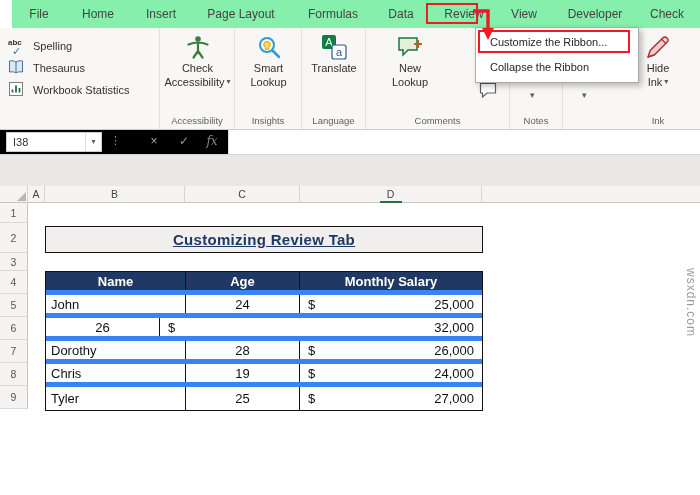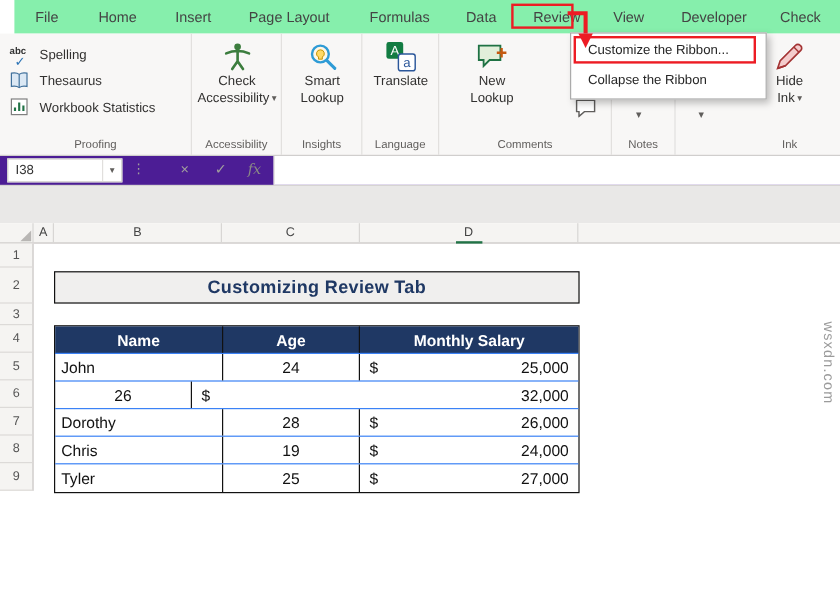--- a/index.html
+++ b/index.html
@@ -21,21 +21,21 @@
   .tick{position:absolute;bottom:-3px;left:4px;color:#2e75b6;font-size:11px;font-weight:bold}
   .bigbtn{position:absolute;top:6px;display:flex;flex-direction:column;align-items:center;gap:2px;font-size:11px;line-height:12px;color:#323130;text-align:center}
   .bicon{width:26px;height:26px;flex:0 0 26px}
   .sicon{width:16px;height:16px}
   .chev{font-size:8px;color:#605e5c;margin-left:2px}
   .l2{display:flex;align-items:center;justify-content:center}
   .lonechev{position:absolute;font-size:9px;color:#605e5c}
   #bubble{position:absolute;left:112px;top:54px;width:20px;height:16px}
 
   
-  #fbar{position:absolute;left:0;top:130px;width:700px;height:25px;background:#4c1d95;border-bottom:1px solid #d6d4d2}
+  #fbar{position:absolute;left:0;top:130px;width:700px;height:25px;background:#000000;border-bottom:1px solid #d6d4d2}
   #namebox{position:absolute;left:6px;top:2px;width:96px;height:20px;background:#fff;border:1px solid #d0cecb;display:flex;align-items:center;font-size:11px;color:#333}
   .nbval{flex:1;padding-left:6px}
   .nbarrow{width:16px;text-align:center;color:#605e5c;font-size:8px;border-left:1px solid #e1dfdd;line-height:18px}
   .fdots{position:absolute;left:110px;top:4px;color:#a19f9d;font-size:11px}
   .fico{position:absolute;top:4px;width:20px;text-align:center;color:#a19f9d;font-size:12px}
   .fxi{font-style:italic;font-family:"DejaVu Serif",serif;color:#8a8886}
   #finput{position:absolute;left:228px;top:0;width:472px;height:24px;background:#fff;border-left:1px solid #e1dfdd}
 
   
   #strip{position:absolute;left:0;top:155px;width:700px;height:31px;background:#e9e8e7}
@@ -43,23 +43,23 @@
   
   #grid{position:absolute;left:0;top:186px;width:700px;height:309px;background:#fff}
   #colhdrs{position:absolute;left:0;top:0;width:700px;height:17px;background:#f5f4f2;border-bottom:1px solid #c8c6c4}
   .chcell{position:absolute;top:0;height:16px;line-height:16px;text-align:center;font-size:10.5px;color:#444;border-right:1px solid #d8d6d4}
   #corner{position:absolute;left:0;top:0;width:28px;height:16px;border-right:1px solid #d8d6d4}
   #cornerTri{position:absolute;right:1px;bottom:1px;width:0;height:0;border-left:9px solid transparent;border-bottom:9px solid #b8b6b4}
   #rowhdrs{position:absolute;left:0;top:17px;width:28px;height:206px;background:#f5f4f2;border-right:1px solid #c8c6c4}
   .rhcell{position:absolute;left:0;width:27px;text-align:center;font-size:10.5px;color:#555;border-bottom:1px solid #dcdad8;display:flex;align-items:center;justify-content:center}
   #greenseg{position:absolute;left:380px;top:15px;width:22px;height:2px;background:#217346}
   #titlebox{position:absolute;left:45px;top:40px;width:438px;height:27px;background:#f0efee;border:1px solid #111;display:flex;align-items:center;justify-content:center}
-  #titletext{font-size:15px;font-weight:bold;color:#1f3864;letter-spacing:.3px}
+  #titletext{font-size:15px;font-weight:bold;text-decoration:underline;color:#1f3864;letter-spacing:.3px}
   #xtable{position:absolute;left:45px;top:85px;width:438px;border:1px solid #111;background:#fff}
-  .xrow{display:flex;height:23px;border-bottom:1px solid #3b82f6}
+  .xrow{display:flex;height:23px;border-bottom:5px solid #3b82f6}
   .xrow:last-child{border-bottom:none}
   .xcell{display:flex;align-items:center;font-size:13px;color:#111;border-right:1px solid #111;overflow:hidden}
   .xcell:last-child{border-right:none}
   .cw1{width:140px;flex:0 0 140px}
   .cw2{width:114px;flex:0 0 114px}
   .cw3{flex:1}
   .c-name{padding-left:5px}
   .c-age{justify-content:center}
   .c-sal{justify-content:space-between;padding:0 8px}
   .xhead{background:#1f3864}
@@ -115,21 +115,20 @@
       </div>
       <div class="sbtn" style="top:52px">
         <span class="icw">
           <svg class="sicon" viewBox="0 0 16 16">
               <rect x="1.5" y="1.5" width="13" height="13" fill="#fff" stroke="#7f7f7f"></rect>
               <path d="M4.5 11.5v-3M8 11.5V4.5M11.5 11.5V7" stroke="#217346" stroke-width="1.8" fill="none"></path>
             </svg>
         </span>
         <span>Workbook Statistics</span>
       </div>
-      <span class="grouplabel">Proofing</span>
     </div>
 
     <div class="rgroup" style="left:160px;width:75px">
       <div class="bigbtn" style="left:3px;width:69px">
         <span class="bicon">
           <svg width="26" height="26" viewBox="0 0 26 26">
               <circle cx="13" cy="5" r="2.8" fill="#3c7d3e"></circle>
               <path d="M3.5 10.5c6-2.5 13-2.5 19 0M13 9.5v7.5M13 17l-4.5 6.5M13 17l4.5 6.5" stroke="#3c7d3e" stroke-width="2.2" fill="none" stroke-linecap="round"></path>
             </svg>
         </span>

